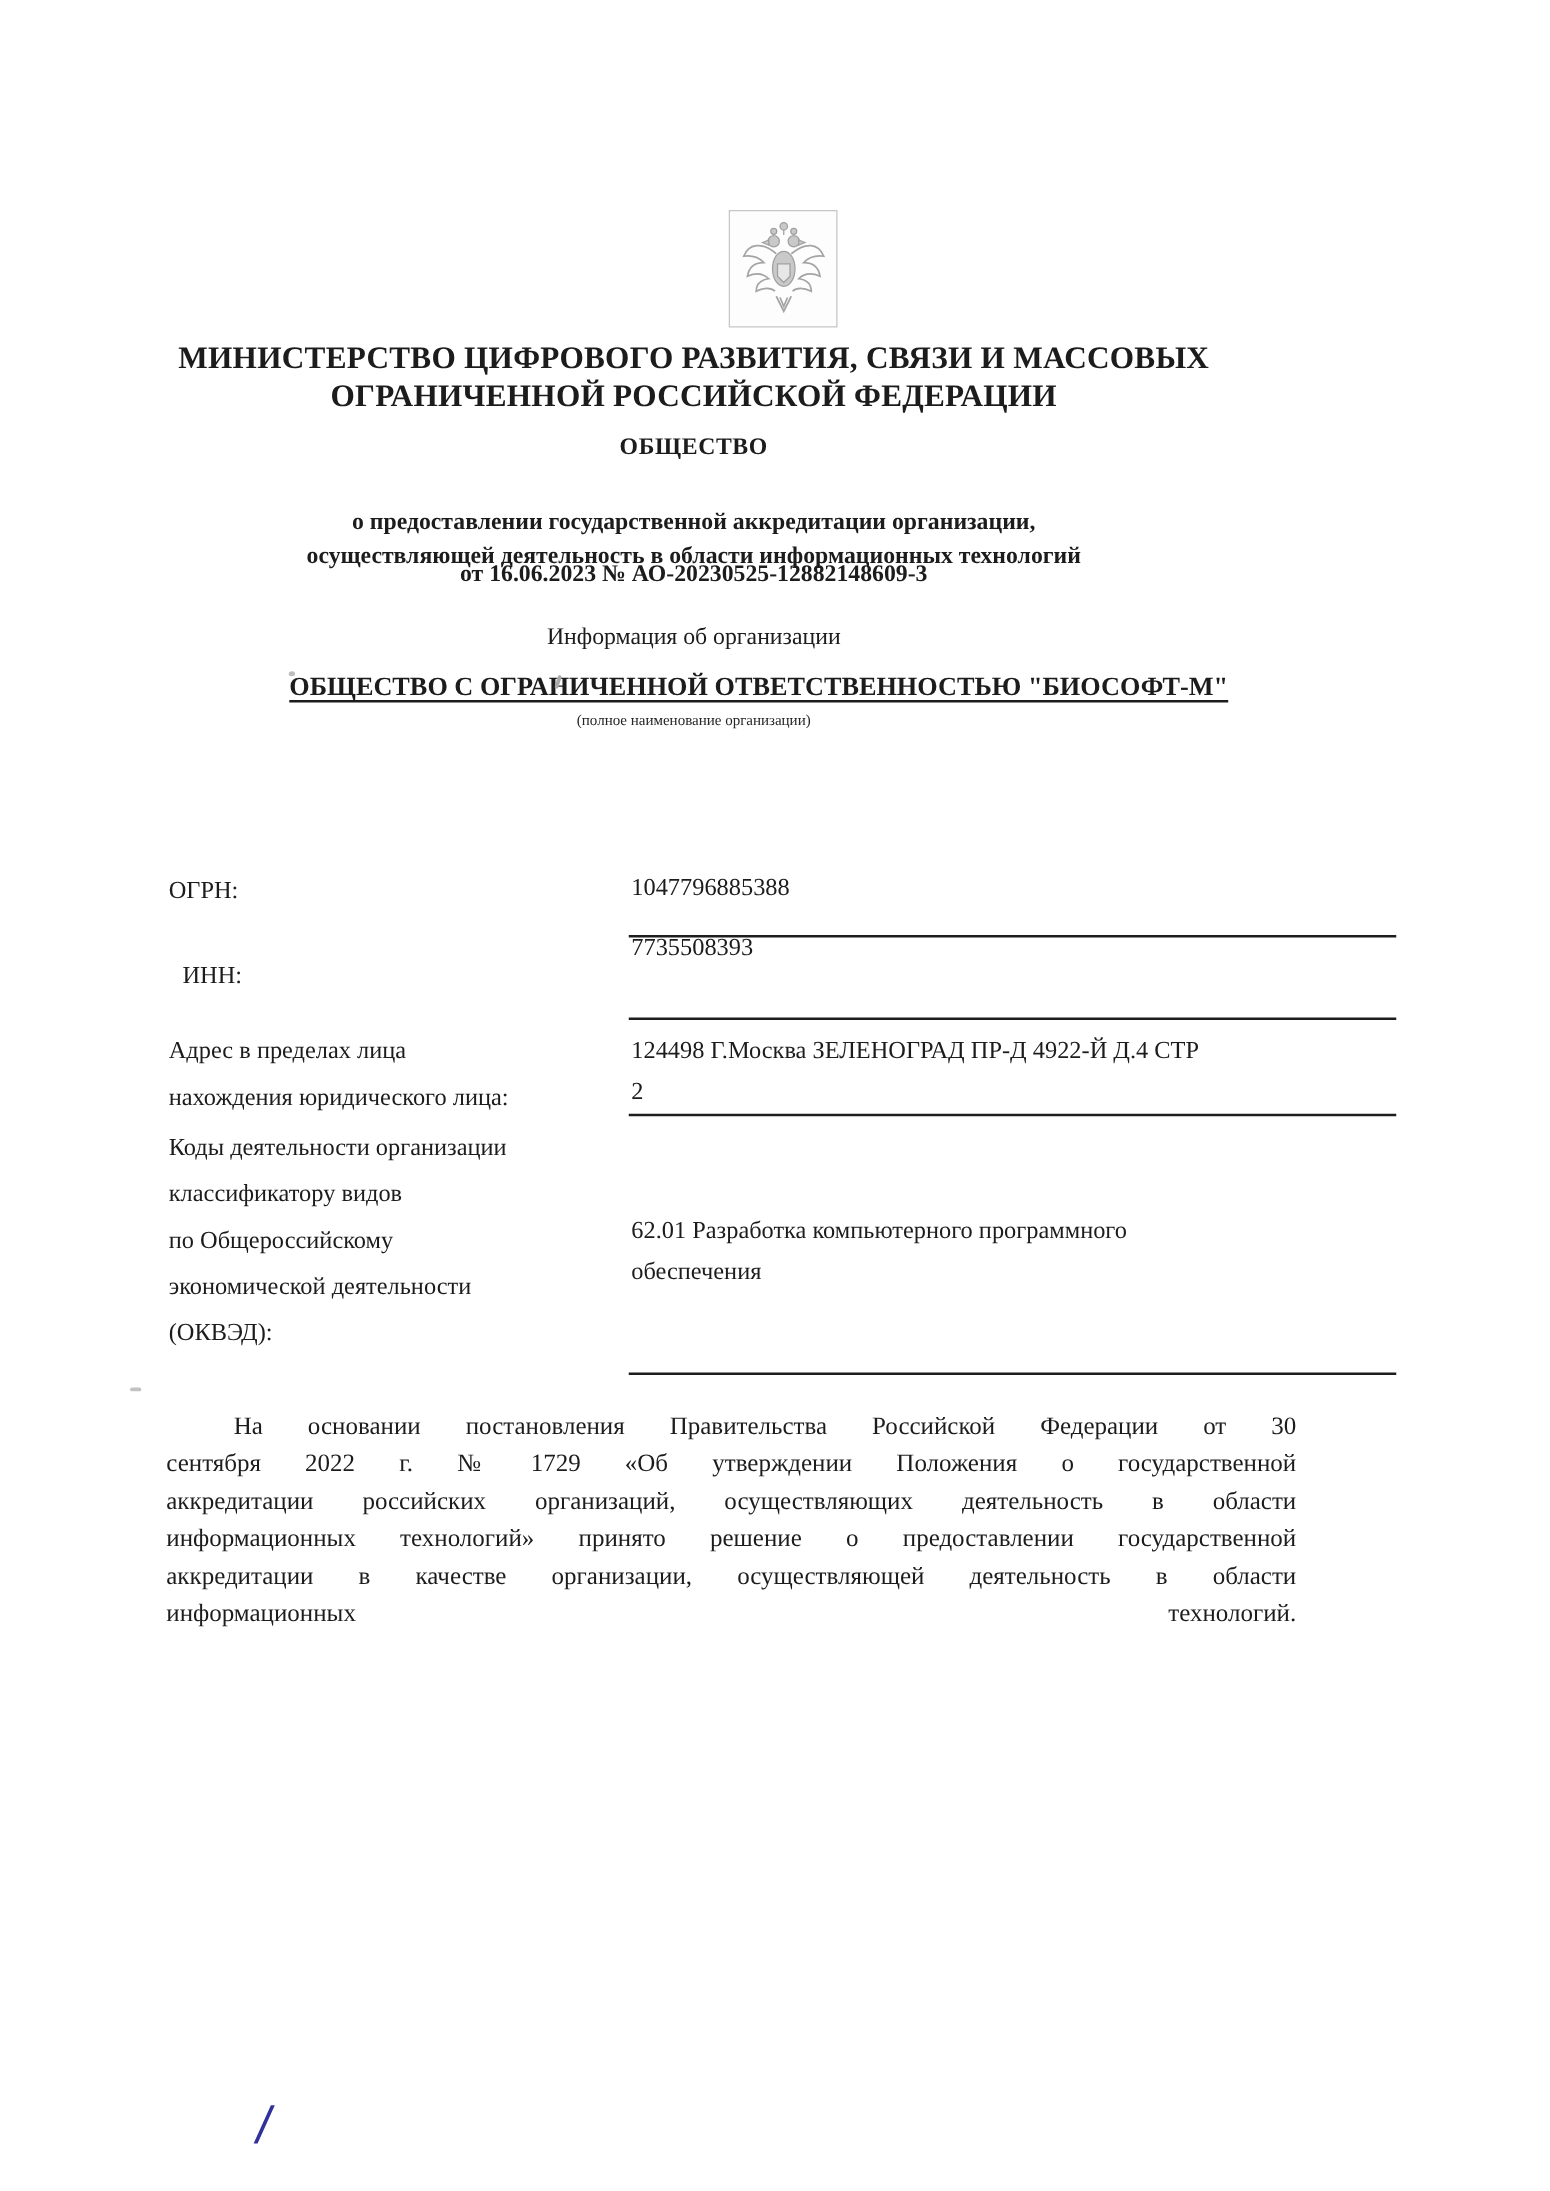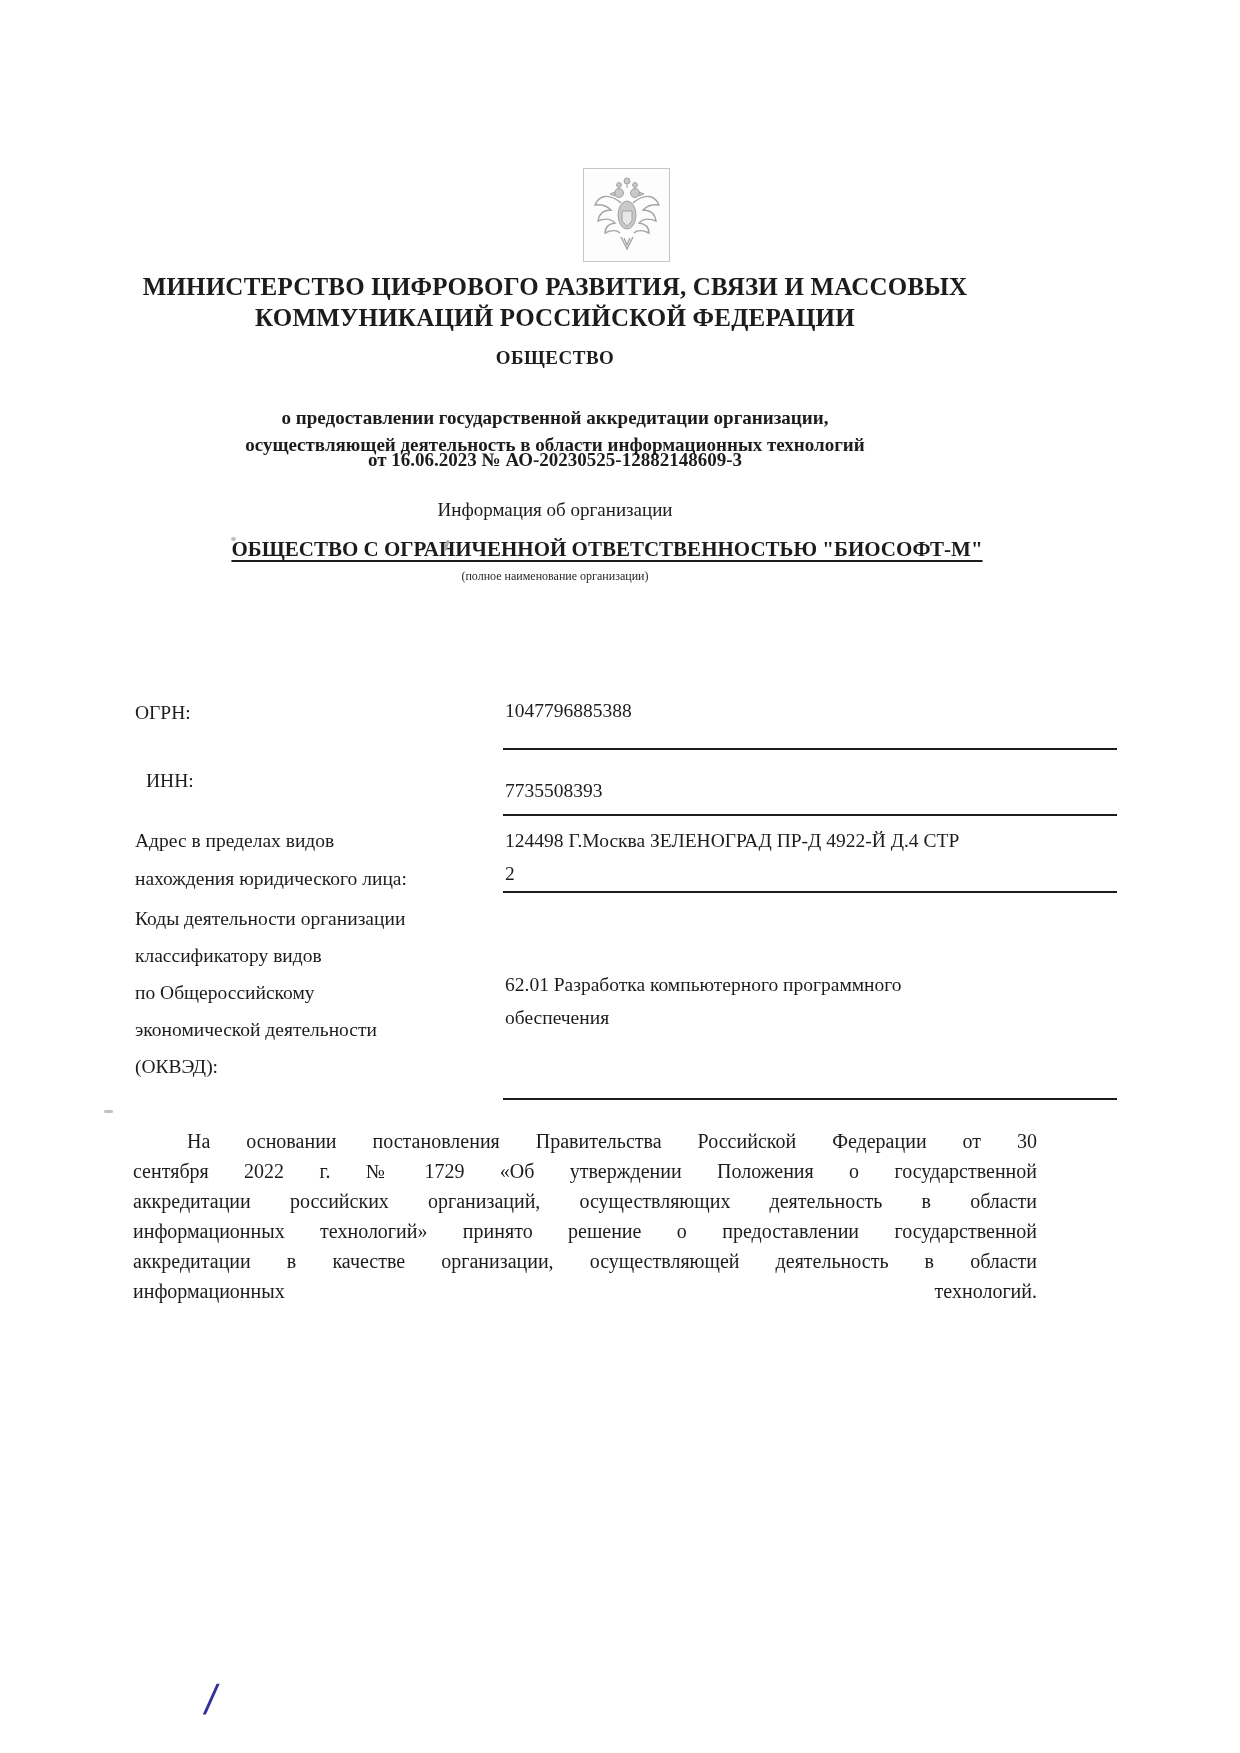--- a/index.html
+++ b/index.html
@@ -87,21 +87,21 @@
         <path d="M36 9 L36 13" stroke="#8a8a8a"></path>
 
         <ellipse cx="36" cy="40" rx="9" ry="14"></ellipse>
         <path d="M31 36 h10 v10 l-5 5 l-5 -5 Z" fill="#e2e2e2"></path>
       </g>
     </svg>
   </div>
 
   <div class="abs header-col center ministry">
     <div>МИНИСТЕРСТВО ЦИФРОВОГО РАЗВИТИЯ, СВЯЗИ И МАССОВЫХ</div>
-    <div>КОММУНИКАЦИЙ РОССИЙСКОЙ ФЕДЕРАЦИИ</div>
+    <div>ОГРАНИЧЕННОЙ РОССИЙСКОЙ ФЕДЕРАЦИИ</div>
   </div>
 
   <div class="abs header-col center doc-type">ОБЩЕСТВО</div>
 
   <div class="abs header-col center subtitle">
     <div>о предоставлении государственной аккредитации организации,</div>
     <div>осуществляющей деятельность в области информационных технологий</div>
   </div>
 
   <div class="abs header-col center date-line">от 16.06.2023 № АО-20230525-12882148609-3</div>
@@ -109,25 +109,25 @@
   <div class="abs header-col center section-title">Информация об организации</div>
 
   <div class="abs org-col center org-name">ОБЩЕСТВО С ОГРАНИЧЕННОЙ ОТВЕТСТВЕННОСТЬЮ "БИОСОФТ-М"</div>
   <div class="abs center org-caption">(полное наименование организации)</div>
 
   <div class="abs flabel" style="left:135px;top:702px;">ОГРН:</div>
   <div class="abs fvalue" style="left:505px;top:700px;">1047796885388</div>
   <div class="abs frule" style="top:748px;"></div>
 
   <div class="abs flabel" style="left:146px;top:770px;text-align:center;">ИНН:</div>
-  <div class="abs fvalue" style="left:505px;top:780px;">7735508393</div>
+  <div class="abs fvalue" style="left:505px;top:748px;">7735508393</div>
   <div class="abs frule" style="top:814px;"></div>
 
   <div class="abs flabel lh38" style="left:135px;top:822px;">
-    <div>Адрес в пределах видов</div>
+    <div>Адрес в пределах лица</div>
     <div>нахождения юридического лица:</div>
   </div>
   <div class="abs fvalue lh33" style="left:505px;top:824px;">
     <div>124498 Г.Москва ЗЕЛЕНОГРАД ПР-Д 4922-Й Д.4 СТР</div>
     <div>2</div>
   </div>
   <div class="abs frule" style="top:891px;"></div>
 
   <div class="abs flabel lh37" style="left:135px;top:900px;">
     <div>Коды деятельности организации</div>

